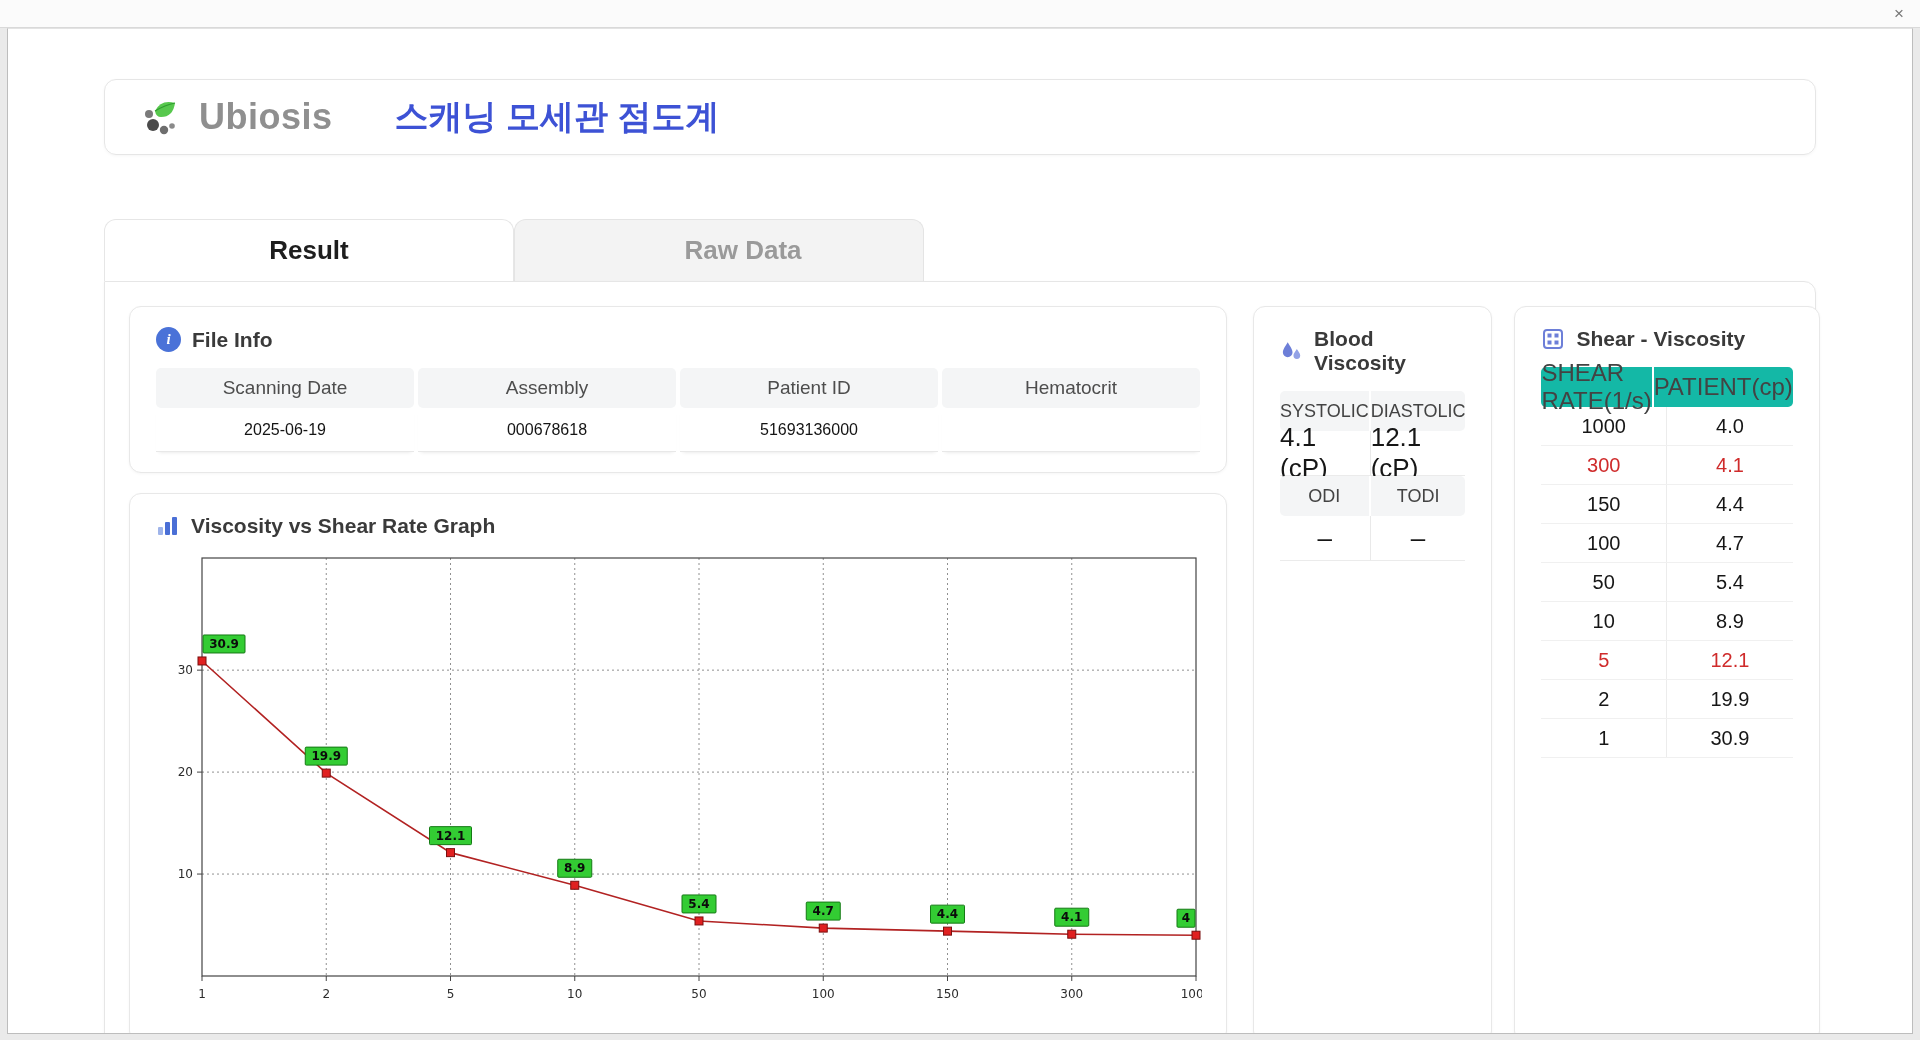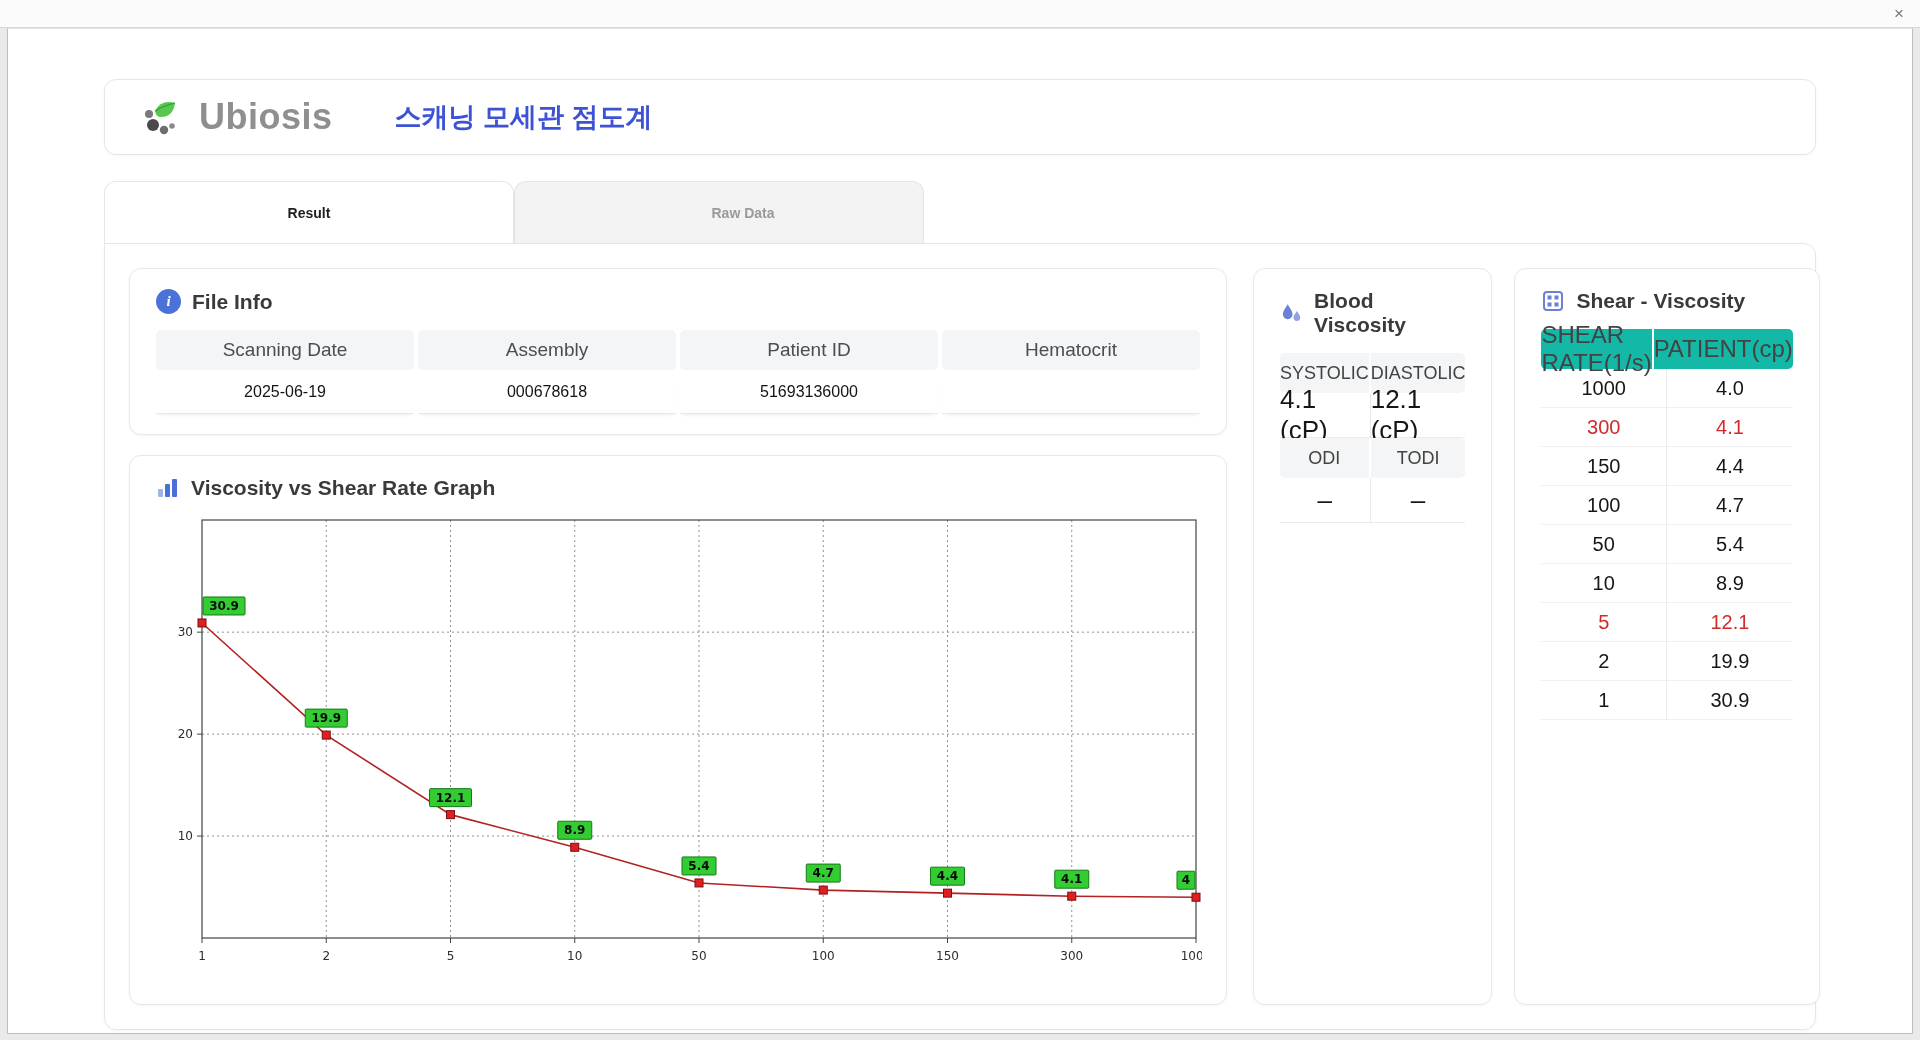--- a/index.html
+++ b/index.html
@@ -11,26 +11,26 @@
   .close-x { color:#777; font-size:17px; line-height:1; cursor:default; }
   .page { position:absolute; top:28px; left:7px; right:7px; bottom:6px;
     background:#fff; border:1px solid #bdbdbd; border-top:1px solid #e3e3e3; overflow:hidden; }
   .content { padding:50px 96px 0; }
 
   
   .header-card { height:76px; border:1px solid #e6e6e6; border-radius:12px;
     box-shadow:0 1px 3px rgba(0,0,0,.04); display:flex; align-items:center; padding:0 36px; }
   .logo { display:flex; align-items:center; gap:14px; }
   .logo-text { font-size:36px; font-weight:600; color:#8f8f8f; letter-spacing:.5px; }
-  .app-title { margin-left:62px; font-size:27px; font-weight:700; color:#3d52d5; }
+  .app-title { margin-left:62px; font-size:34px; font-weight:700; color:#3d52d5; }
 
   
   .tabs { display:flex; margin-top:26px; }
   .tab { width:410px; height:62px; display:flex; align-items:center; justify-content:center;
-    font-size:14px; font-weight:700; border-radius:12px 12px 0 0; }
+    font-size:26px; font-weight:700; border-radius:12px 12px 0 0;margin-top:38px; }
   .tab.active { background:#fff; color:#1e1e1e; border:1px solid #e6e6e6; border-bottom:none;
     position:relative; z-index:2; margin-bottom:-1px; }
   .tab.inactive { background:#f3f3f3; color:#9a9a9a; border:1px solid #e4e4e4; border-bottom:none; font-weight:600;padding-left:48px; }
 
   
   .main-card { position:relative; z-index:1; border:1px solid #e6e6e6; border-radius:0 12px 12px 12px;
     box-shadow:0 1px 3px rgba(0,0,0,.04); padding:24px; display:flex; gap:26px; }
   .left-col { width:1098px; display:flex; flex-direction:column; gap:20px; }
   .right-col { flex:1; display:flex; flex-direction:row; gap:22px; }
 

